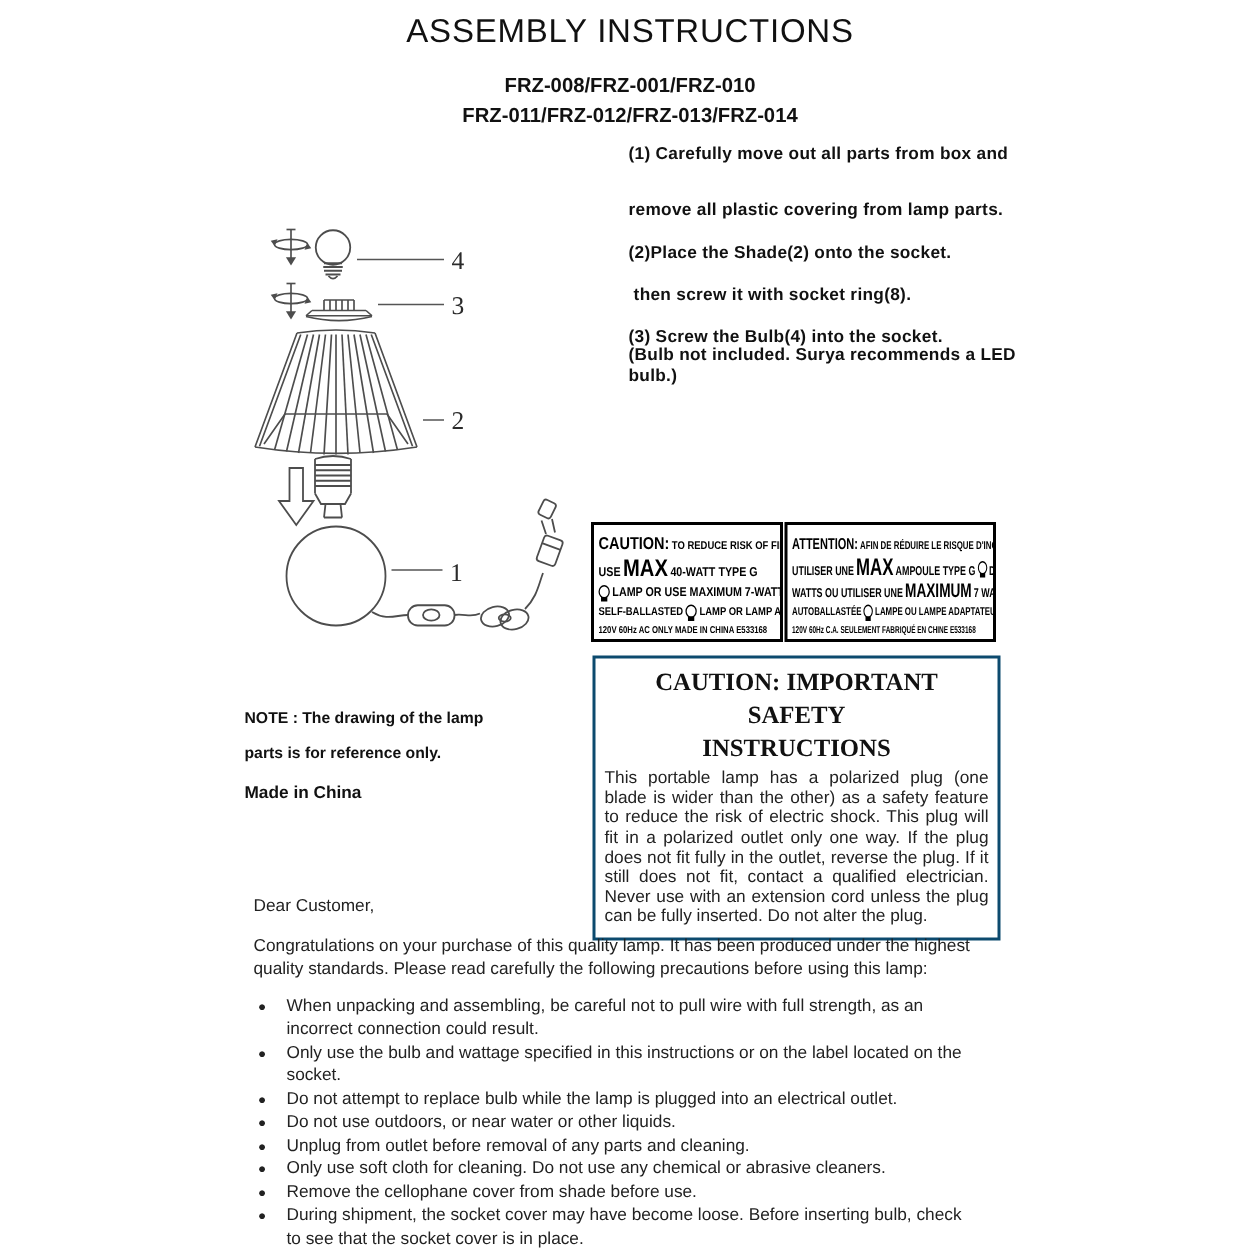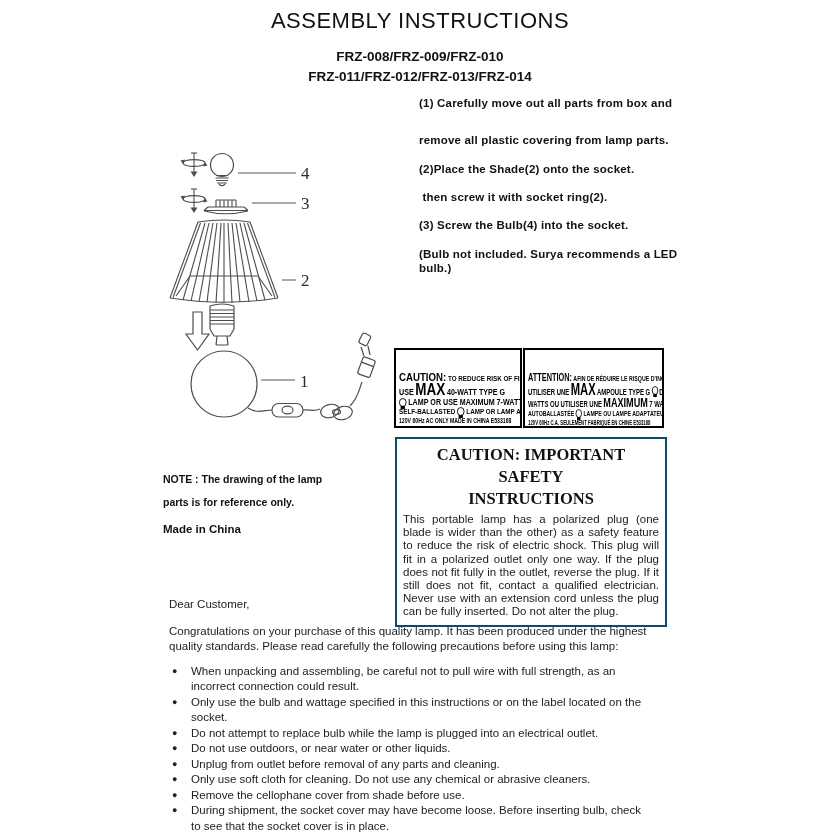--- a/index.html
+++ b/index.html
@@ -9,30 +9,30 @@
   
   .header { position:absolute; top:8px; left:0; right:0; text-align:center; }
   .page-title { font-size:22px; font-weight:normal; letter-spacing:.5px; color:#111; margin:0 0 13px 0; }
   .models { font-size:13.5px; font-weight:bold; line-height:20px; color:#111; }
 
   
   .steps { position:absolute; left:419px; top:97px; width:300px; font-weight:bold;
            font-size:11.5px; color:#111; letter-spacing:.2px; }
   .step-line { white-space:pre; }
   .s1 { margin-bottom:16px; } .s2 { margin-bottom:17px;margin-top:25px; } .s3 { margin-bottom:16px; }
-  .s4 { margin-bottom:16px; } .s5 { margin-bottom:17px;  } .s6 { margin-bottom:2px; }
+  .s4 { margin-bottom:16px; } .s5 { margin-bottom:0;  } .s6 { margin-bottom:2px; }
 
   
   .diagram { position:absolute; left:160px; top:140px; }
   .diagram text { font-family:"Liberation Serif", serif; font-size:17px; fill:#2b2b2b; }
 
   
   .caution-label { position:absolute; left:394px; top:348px; display:flex; }
   .cbox { border:2px solid #000; box-sizing:border-box; width:128px; height:80px;
-          padding:21px 3px 2px; display:flex; flex-direction:column; justify-content:space-between;
+          padding:7px 3px 2px; display:flex; flex-direction:column; justify-content:space-between;
           overflow:hidden; background:#fff; }
   .cbox.fr { width:141px; margin-left:1px; }
   .cline { display:flex; align-items:baseline; gap:2px; white-space:nowrap;
            transform-origin:0 50%; font-weight:bold; color:#000; }
   .en .cline { transform:scaleX(.84); }
   .fr .cline { transform:scaleX(.70); }
   .cstrong { font-size:11.5px; } .fr .cstrong { font-size:10.5px; }
   .cmed   { font-size:8.5px; }
   .csmall { font-size:7.5px; }
   .cmax   { font-size:16px; line-height:13px; }
@@ -66,29 +66,29 @@
   .precautions li { position:relative; padding-left:22px; }
   .bullet { position:absolute; left:3px; top:0; font-size:9px; }
 </style>
 </head>
 <body>
 
 <div class="page">
 
   <div class="header">
     <div class="page-title">ASSEMBLY INSTRUCTIONS</div>
-    <div class="models">FRZ-008/FRZ-009/FRZ-010</div>
+    <div class="models">FRZ-008/FRZ-001/FRZ-010</div>
     <div class="models">FRZ-011/FRZ-012/FRZ-013/FRZ-014</div>
   </div>
 
   <div class="steps">
     <div class="step-line s1">(1) Carefully move out all parts from box and</div>
     <div class="step-line s2">remove all plastic covering from lamp parts.</div>
     <div class="step-line s3">(2)Place the Shade(2) onto the socket.</div>
-    <div class="step-line s4"> then screw it with socket ring(2).</div>
+    <div class="step-line s4"> then screw it with socket ring(8).</div>
     <div class="step-line s5">(3) Screw the Bulb(4) into the socket.</div>
     <div class="step-line s6">(Bulb not included. Surya recommends a LED</div>
     <div class="step-line">bulb.)</div>
   </div>
 
   <svg class="diagram" width="240" height="300" viewBox="0 0 240 300">
     <defs>
       <g id="rotsym" stroke="#4d4d4d" stroke-width="1.1" fill="none">
         <line x1="0" y1="-10" x2="0" y2="9"></line>
         <line x1="-3" y1="-10" x2="3" y2="-10"></line>

